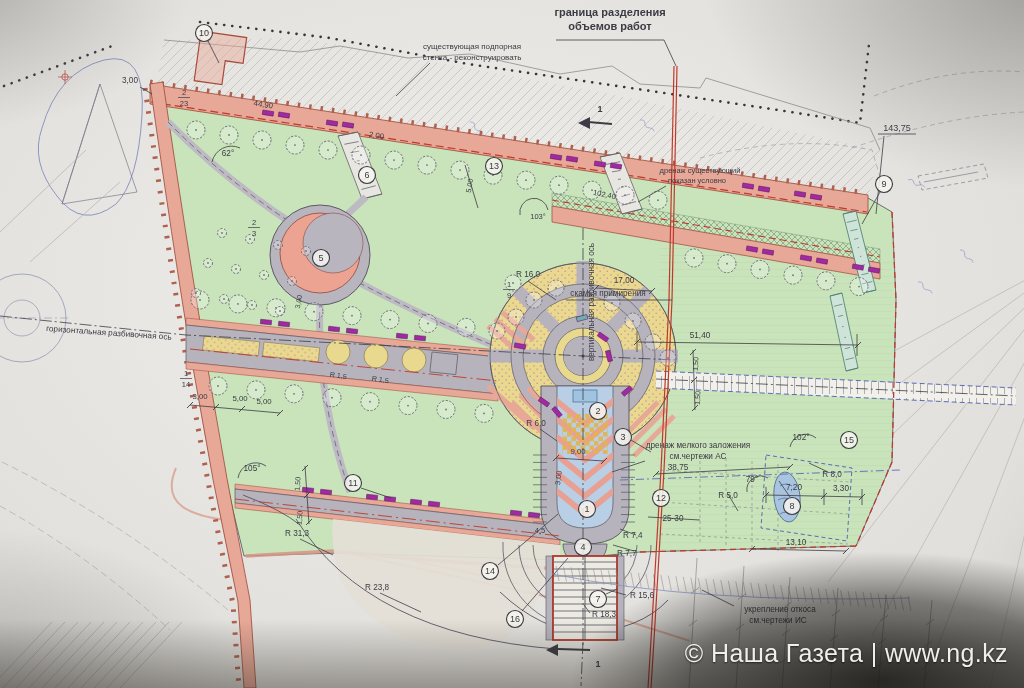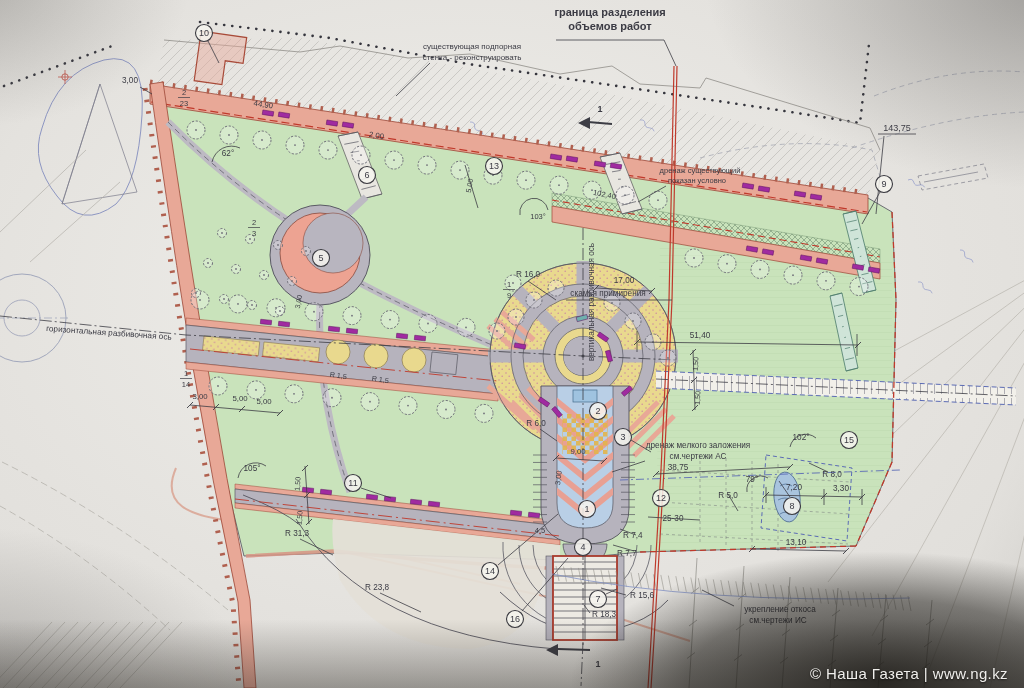--- a/index.html
+++ b/index.html
@@ -14,21 +14,21 @@
   }
   svg{position:absolute;left:0;top:0;}
   svg text{font-family:"Liberation Sans",sans-serif;fill:#3b3b44;}
   .vignette{position:absolute;inset:0;pointer-events:none;
     background:
       radial-gradient(430px 180px at 86% 99%, rgba(22,20,16,.85), rgba(22,20,16,.5) 45%, rgba(22,20,16,0) 72%),
       linear-gradient(0deg, rgba(40,36,30,.4), rgba(40,36,30,0) 10%),
       radial-gradient(500px 300px at 103% -3%, rgba(80,78,76,.45), rgba(80,78,76,0) 70%),
       radial-gradient(420px 260px at -3% 103%, rgba(80,78,76,.4), rgba(80,78,76,0) 70%),
       radial-gradient(300px 200px at -2% -2%, rgba(110,108,104,.35), rgba(110,108,104,0) 70%);}
-  .watermark{position:absolute;right:16px;bottom:6px;color:#f0efec;font-size:15px;
+  .watermark{position:absolute;right:16px;bottom:20px;color:#f0efec;font-size:25px;
     letter-spacing:.4px;text-shadow:0 1px 2px rgba(0,0,0,.6);}
 </style>
 </head>
 <body>
 
 <div class="photo">
 <svg width="1024" height="688" viewBox="0 0 1024 688">
   <defs>
     <pattern id="yfd" width="7" height="7" patternUnits="userSpaceOnUse">
       <rect width="7" height="7" fill="#e9d98e"></rect>

